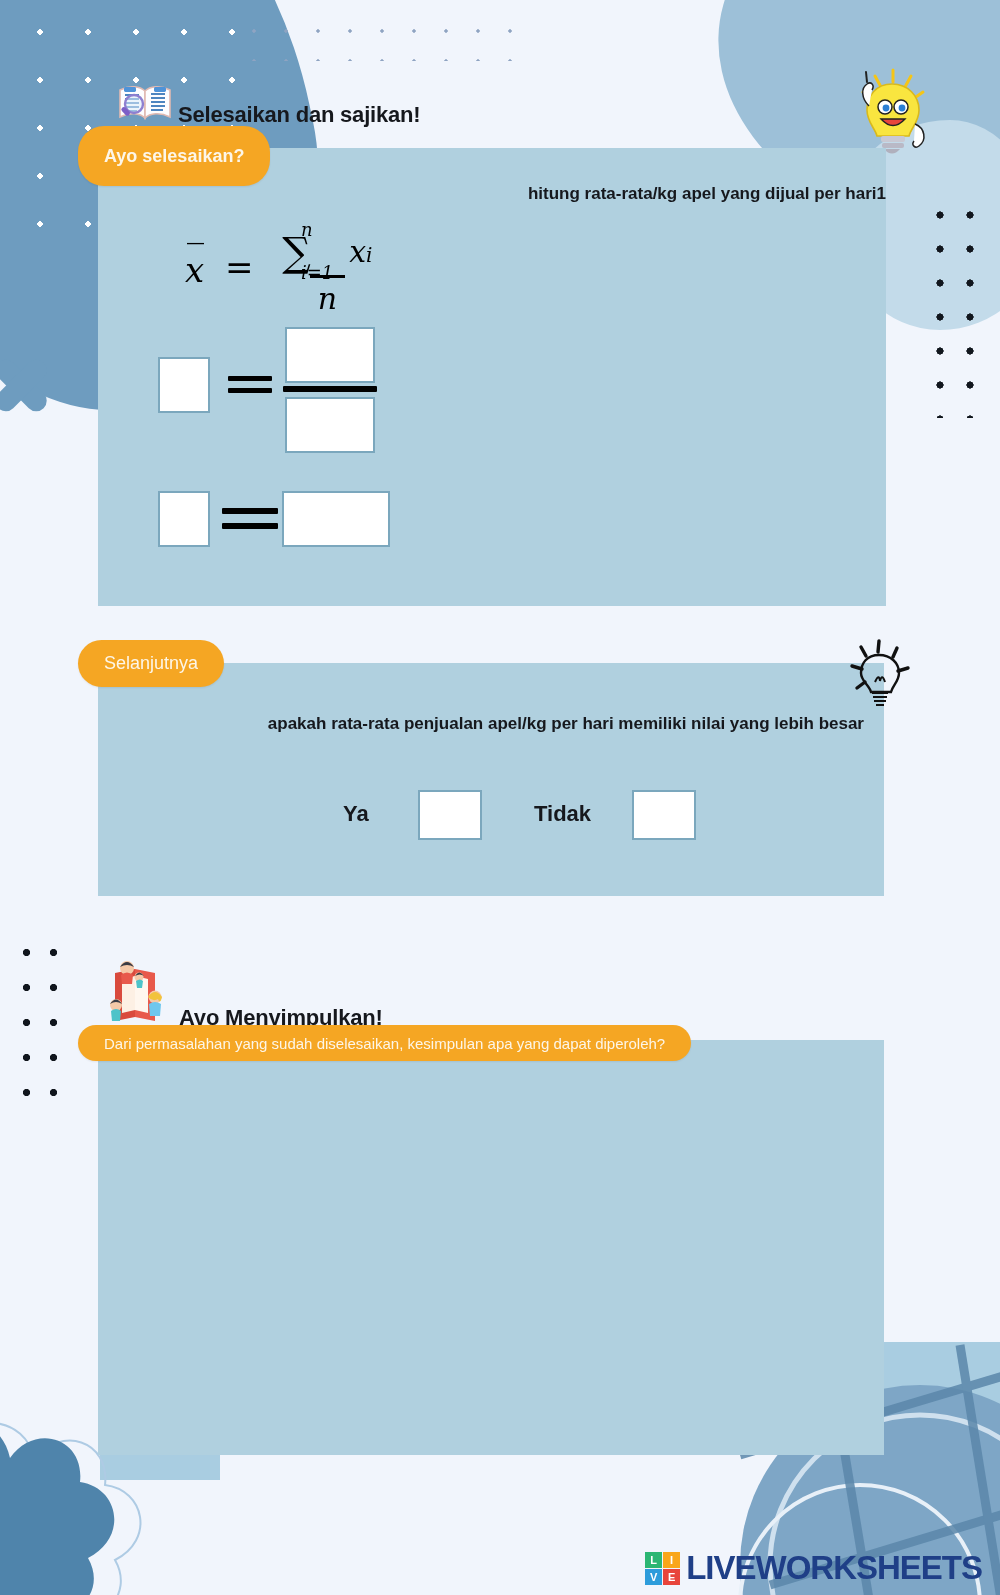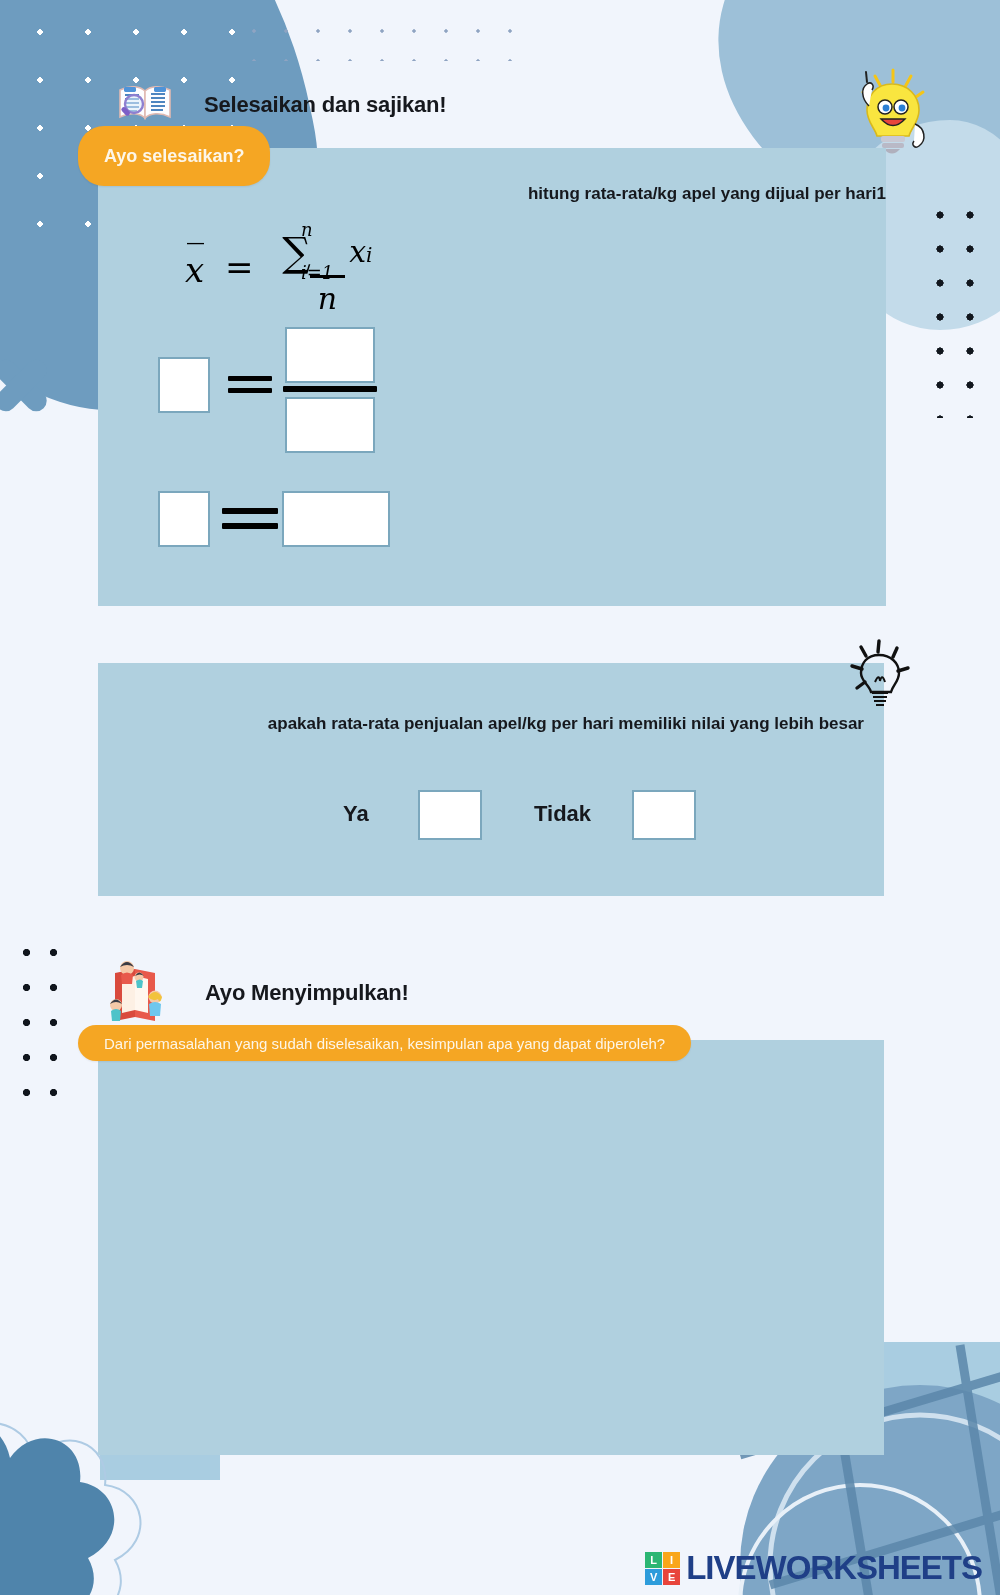--- a/index.html
+++ b/index.html
@@ -64,21 +64,21 @@
     background-size: 27px 35px;
   }
 
   .flower-bl { left: -70px; top: 1390px; width: 250px; height: 230px; }
   .sq-bl { left: 100px; top: 1370px; width: 120px; height: 110px; background: #a9cde1; }
   .circles-br { right: -130px; bottom: -120px; width: 420px; height: 380px; }
   .sq-br { right: 0px; bottom: 118px; width: 140px; height: 135px; background: #a9cde1; }
 
   
   .section-head {
-    position: absolute; display: flex; align-items: center; gap: 30px;
+    position: absolute; display: flex; align-items: flex-end; gap: 4px;
   }
   .section-head .title {
     font-size: 22px; font-weight: bold; color: #16181d; letter-spacing: -0.2px;
   }
 
   .badge {
     position: absolute;
     background: #f5a623;
     color: #fdf6e8;
     border-radius: 26px;
@@ -253,20 +253,23 @@
   </div>
   <div class="inbox" style="left:285px; top:397px; width:90px; height:56px;"></div>
 
   <div class="inbox" style="left:158px; top:491px; width:52px; height:56px;"></div>
   <div class="eqsign" style="left:222px; top:508px; width:56px;">
     <b style="height:6px; margin-bottom:9px;"></b>
       <b style="height:6px;"></b>
   </div>
   <div class="inbox" style="left:282px; top:491px; width:108px; height:56px;"></div>
 
+  <div class="badge" style="left:78px; top:640px; height:47px;">
+    <span>Selanjutnya</span>
+  </div>
   <div class="panel" style="left:98px; top:663px; width:786px; height:233px;"></div>
 
   <div class="deco" style="left:840px; top:635px;">
     <svg width="80" height="75" viewBox="0 0 80 75">
       <g stroke="#111" stroke-width="3.4" stroke-linecap="round" fill="#111">
         <path d="M39,6 l-1,11"></path>
           <path d="M21,12 l5,9"></path>
           <path d="M57,13 l-4,9"></path>
         <path d="M12,31 l10,3"></path>
           <path d="M68,33 l-10,3"></path>

